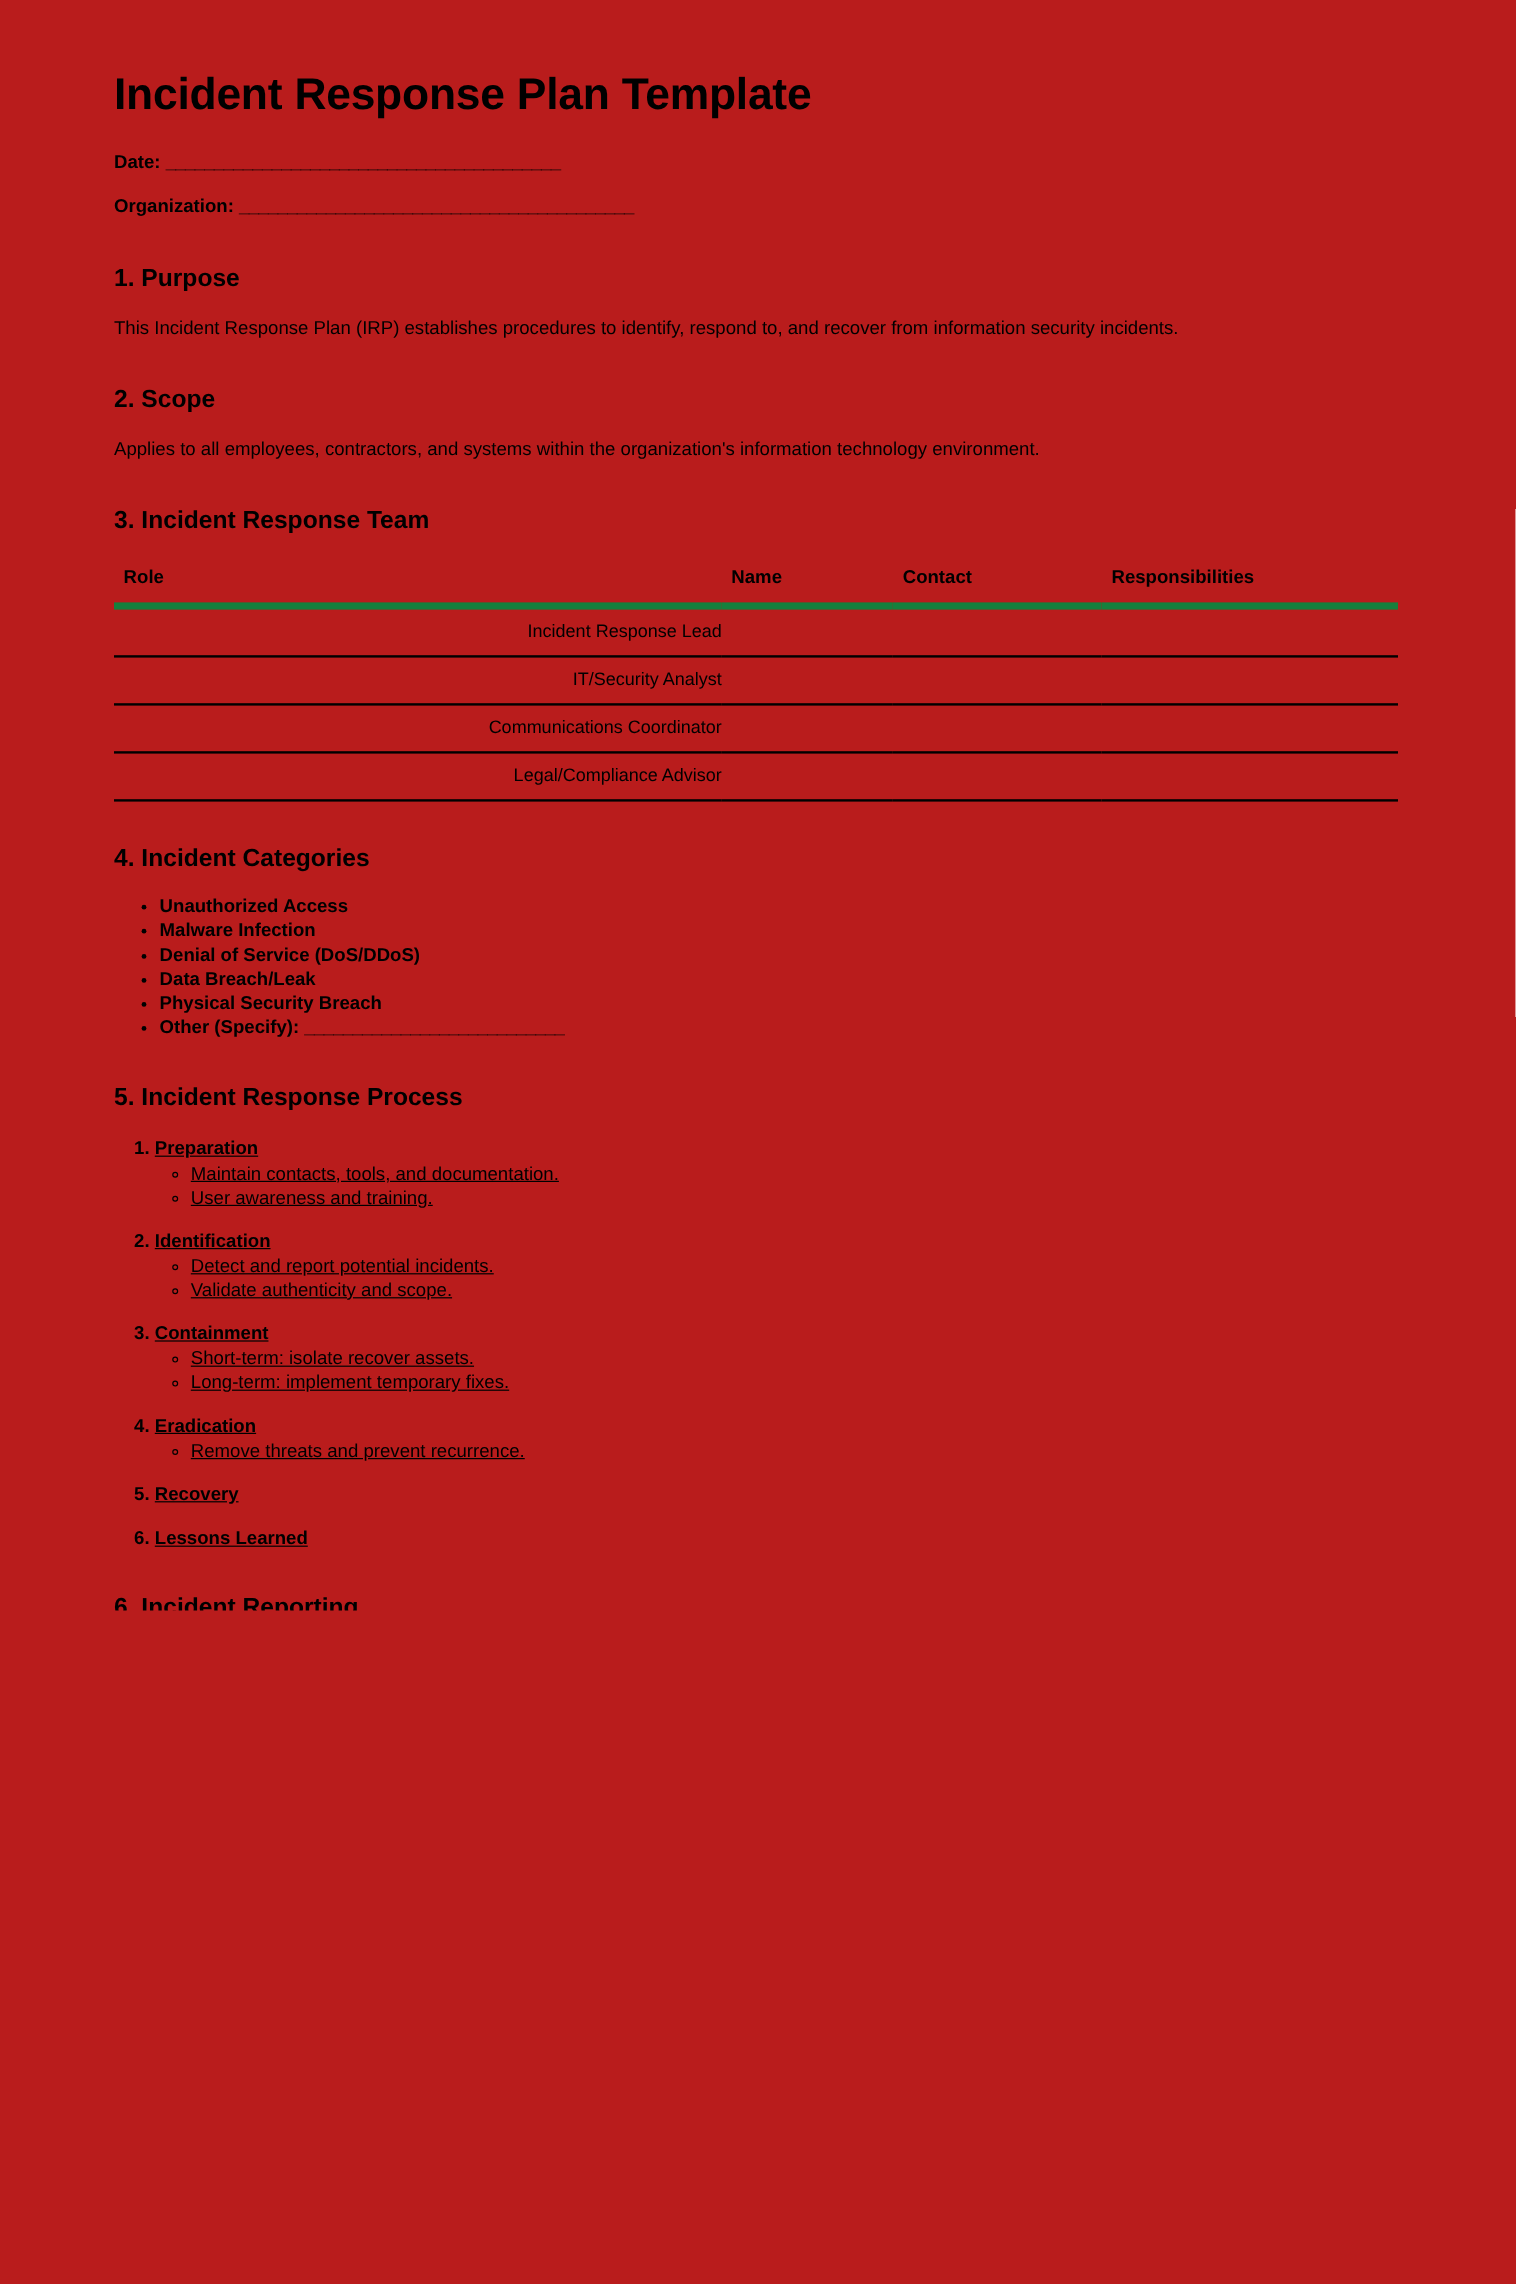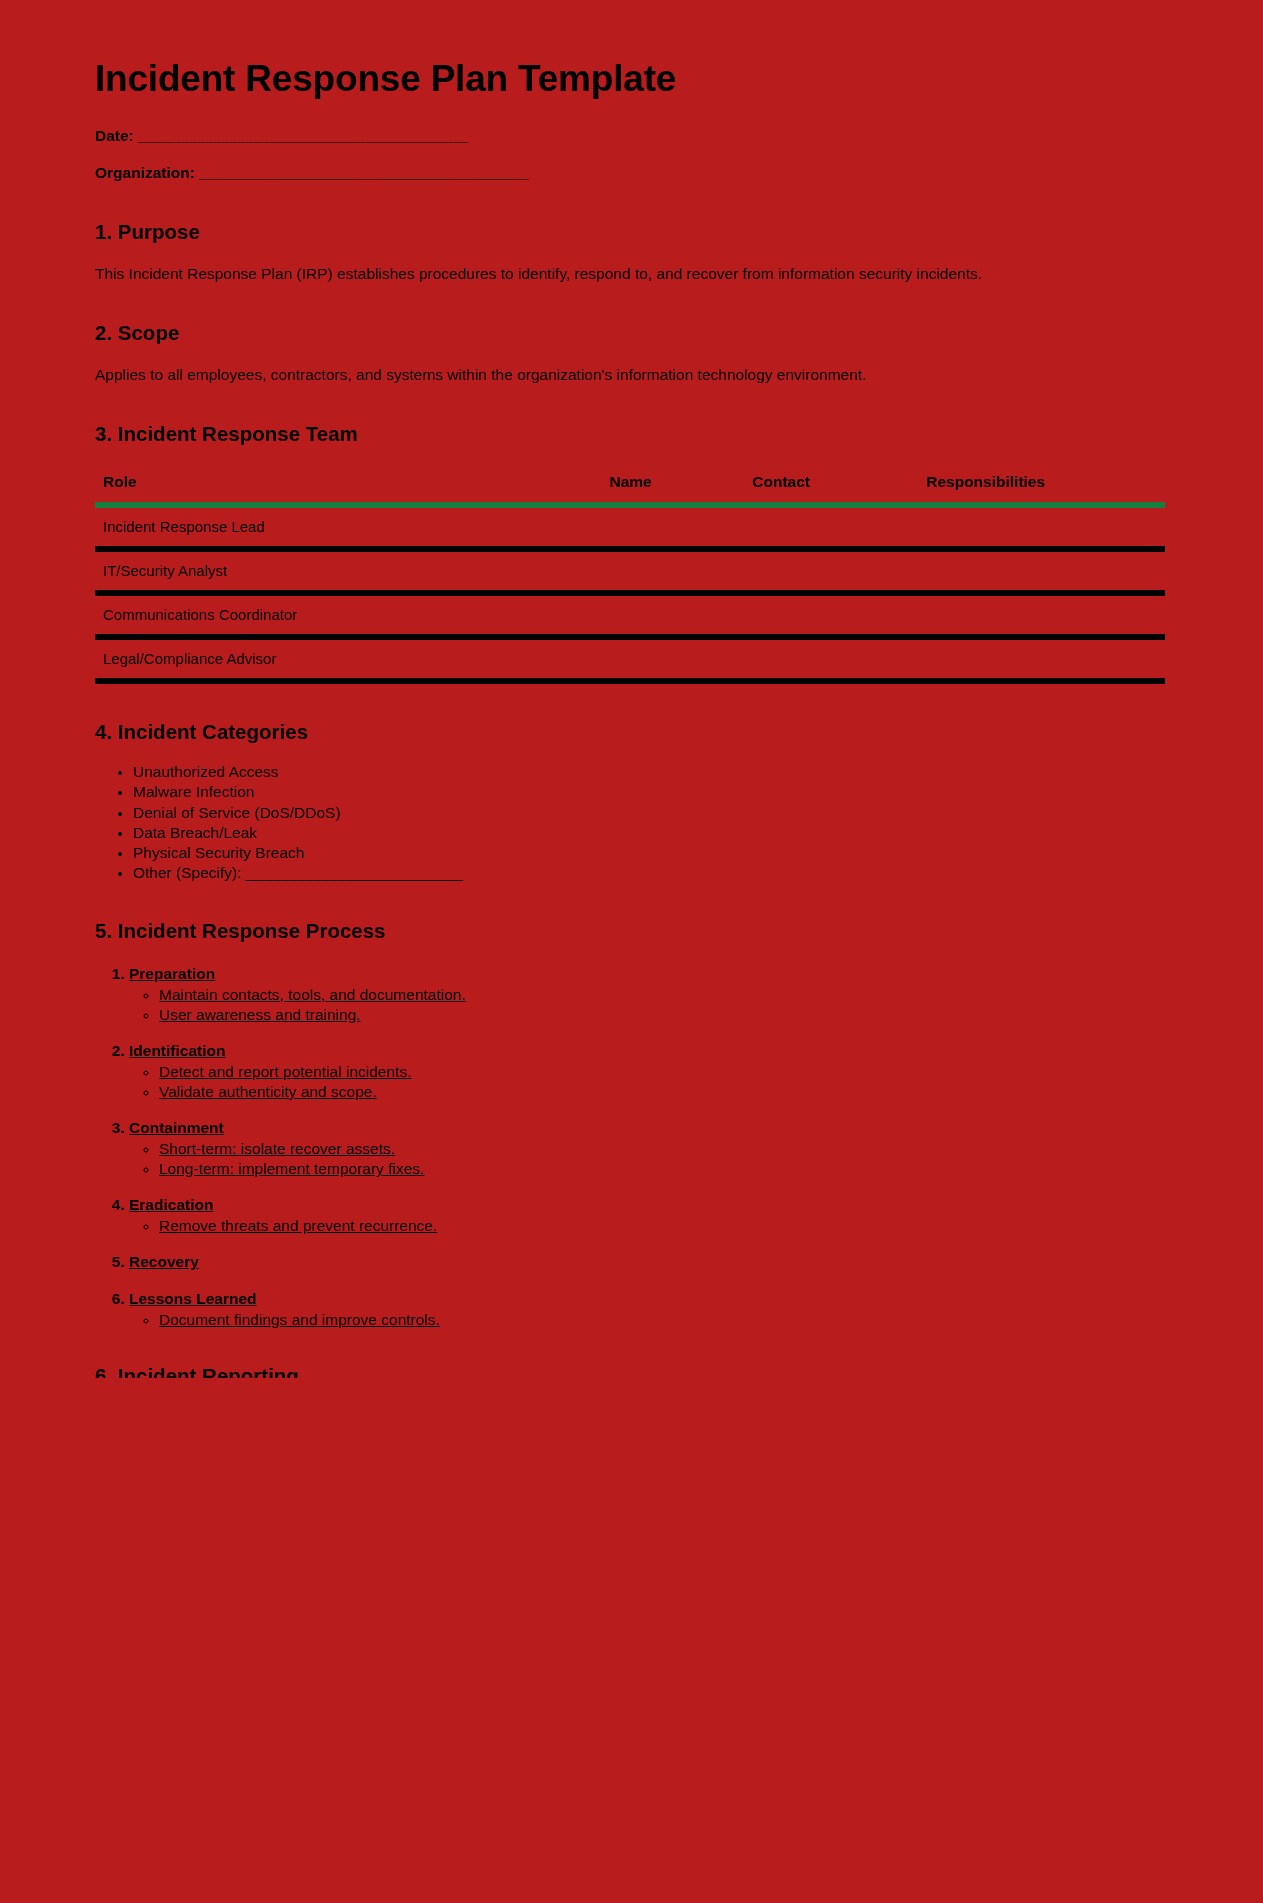--- a/index.html
+++ b/index.html
@@ -73,37 +73,38 @@
   .team-table th {
     text-align: left;
     font-size: 15.5px;
     font-weight: bold;
     padding: 4px 0 11px 8px;
     border-bottom: 6px solid #15803d;
     color: #000;
     vertical-align: bottom;
   }
   .team-table td {
-    text-align: left;
+    text-align: right;
     font-size: 15px;
     font-weight: normal;
     padding: 10px 0 11px 8px;
-    border-bottom: 6px solid #000000;
+    border-bottom: 2px solid #000000;
     color: #000;
     height: 14px;
   }
   .col-role   { width: 48%; }
   .col-name   { width: 13%; }
   .col-contact{ width: 16%; }
   .col-resp   { width: 23%; }
   
   ul.cat-list {
     margin: 18px 0 0 0;
     padding-left: 38px;
     list-style-type: disc;
+    font-weight: bold;
   }
   ul.cat-list li {
     font-size: 15.5px;
     line-height: 1.30;
     margin: 0;
     padding: 0;
   }
   ul.cat-list li::marker { font-size: 14px; }
   .inline-blank { letter-spacing: -0.6px; }
   
@@ -251,23 +252,20 @@
         <span>Eradication</span>
         <ul class="sub-list">
           <li>Remove threats and prevent recurrence.</li>
         </ul>
       </li>
       <li>
         <span>Recovery</span>
       </li>
       <li>
         <span>Lessons Learned</span>
-        <ul class="sub-list">
-          <li>Document findings and improve controls.</li>
-        </ul>
       </li>
     </ol>
 
     <div class="clipped-wrap">
       <h2 class="section-h">6. Incident Reporting</h2>
     </div>
 
   </div>
 </div>
 

